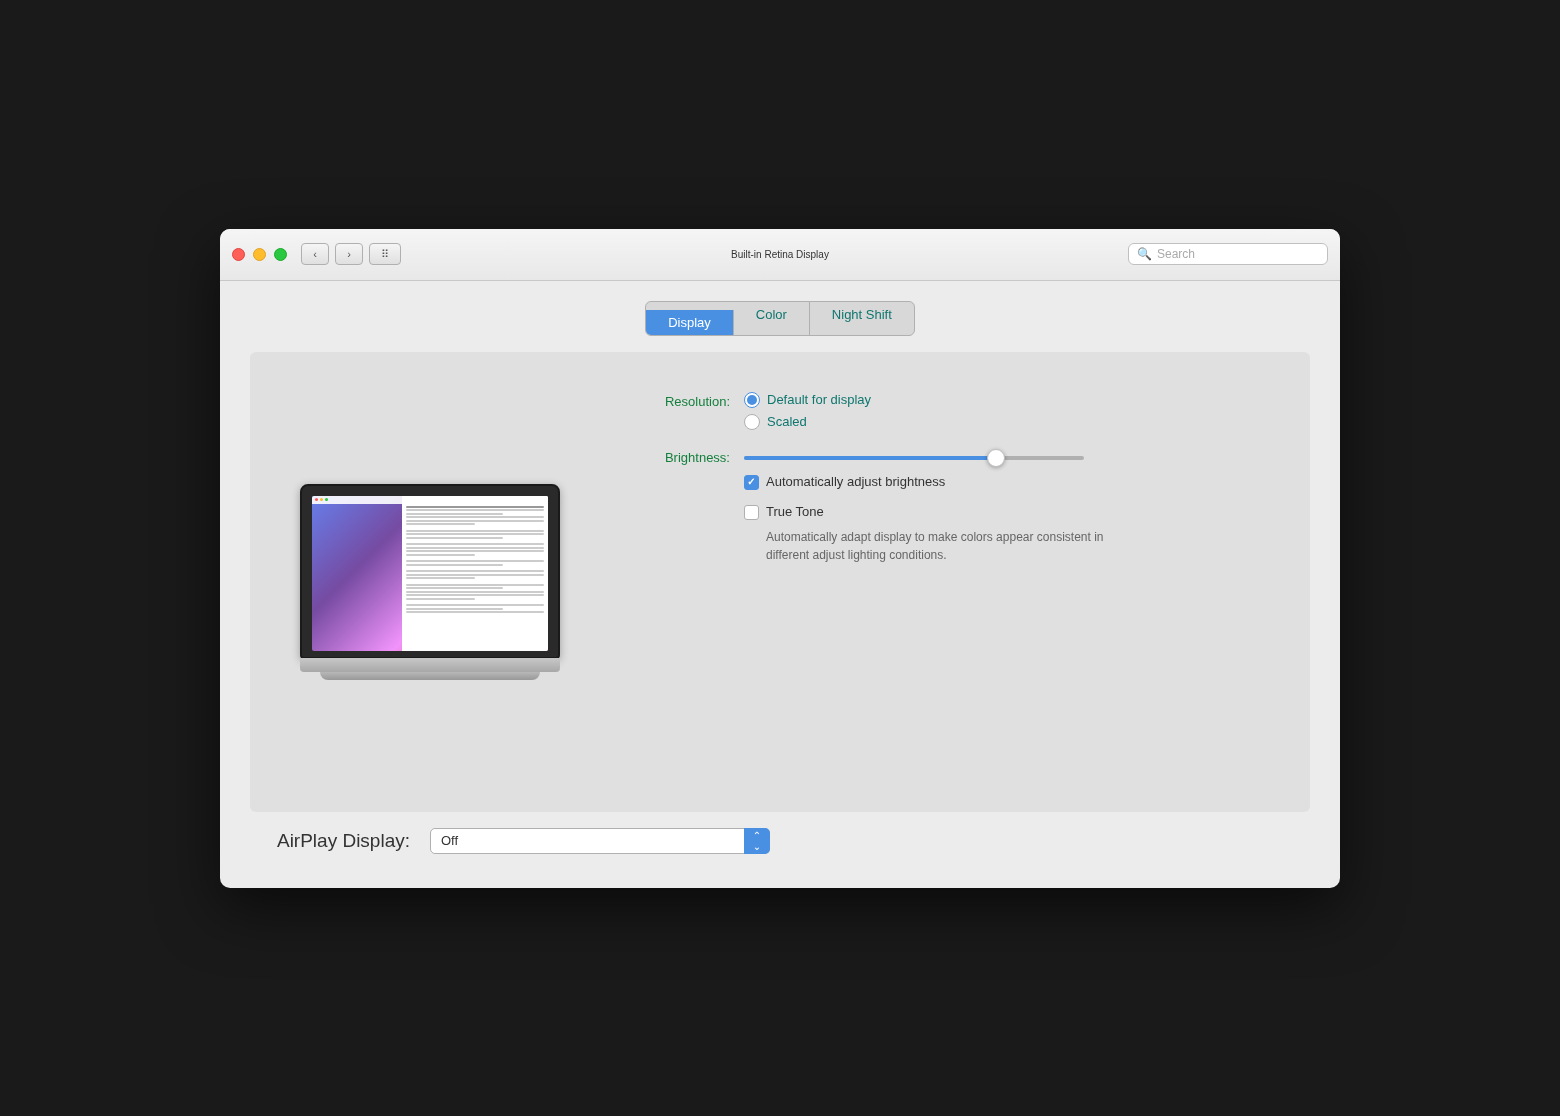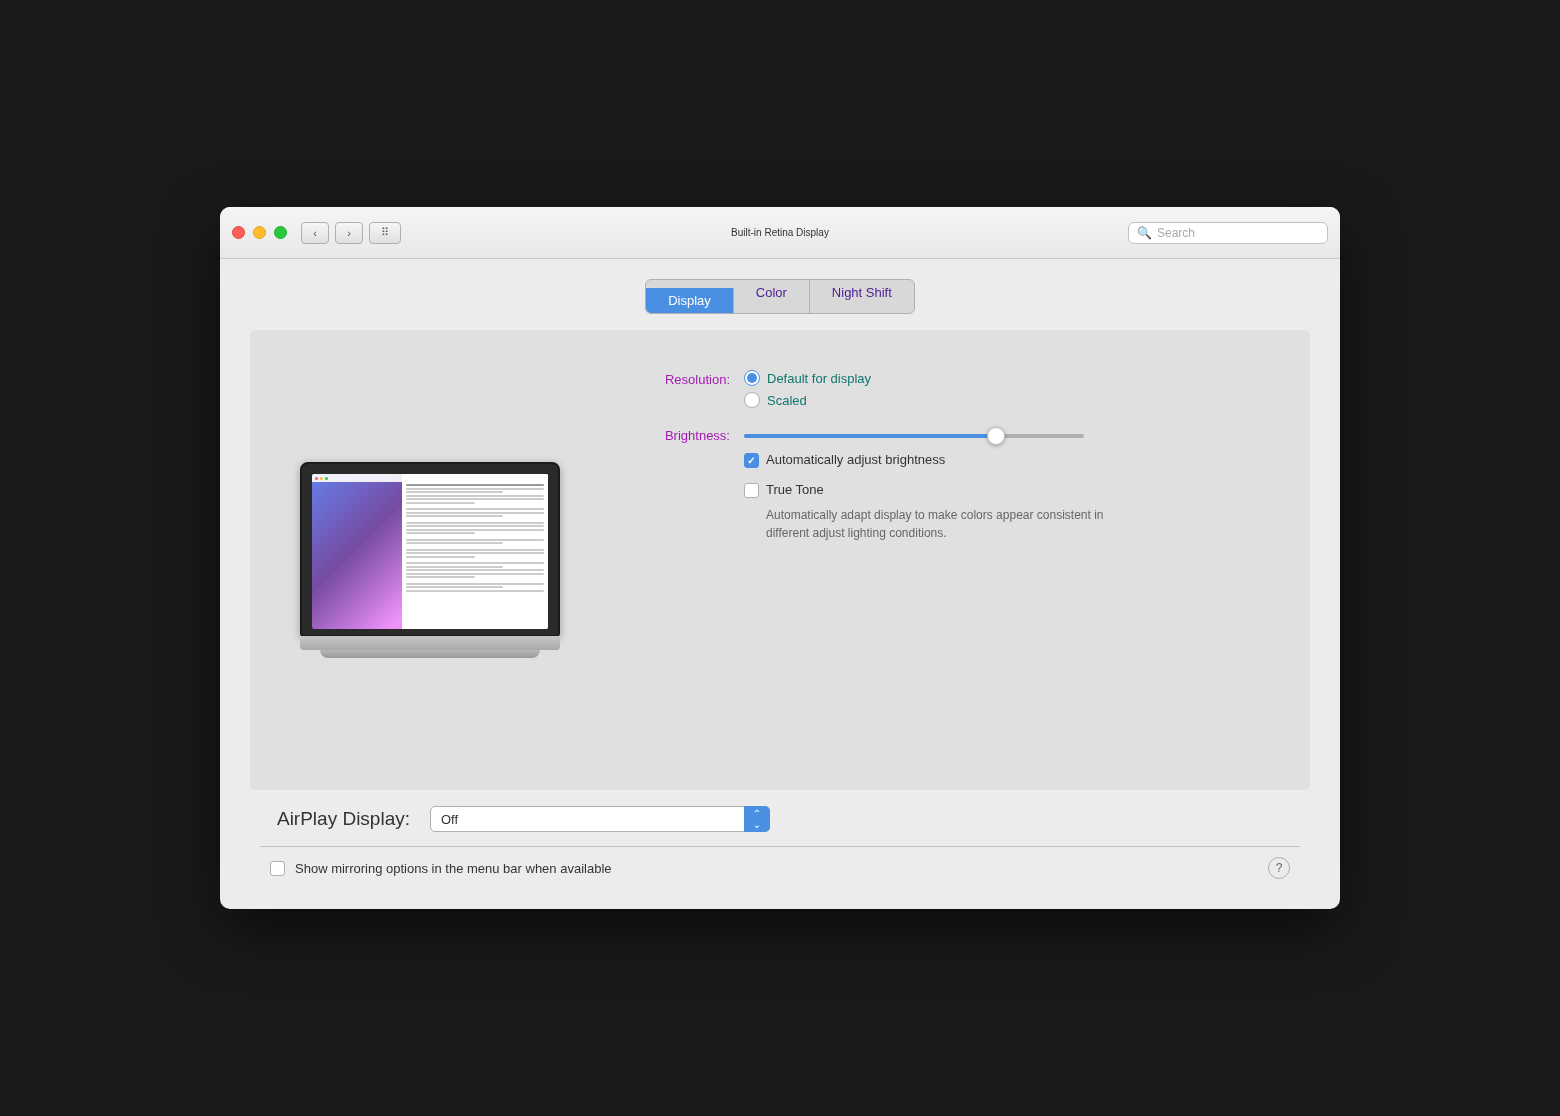--- a/index.html
+++ b/index.html
@@ -136,21 +136,21 @@
       border: 1px solid #b0b0b0;
       border-radius: 6px;
       overflow: hidden;
       background: #d8d8d8;
     }
 
     .tab {
       padding: 5px 22px;
       font-size: 13px;
       cursor: pointer;
-      color: #4c1d95;
+      color: #0f766e;
       border-right: 1px solid #b0b0b0;
     }
     .tab:last-child { border-right: none; }
 
     .tab.active {
       background: #4a90e2;
       color: white;
       font-weight: 500;
       margin-top: 8px;
     }
@@ -260,21 +260,21 @@
     }
 
     .setting-row {
       display: flex;
       align-items: flex-start;
       margin-bottom: 18px;
     }
 
     .setting-label {
       font-size: 13px;
-      color: #a21caf;
+      color: #15803d;
       font-weight: 500;
       text-align: right;
       min-width: 110px;
       margin-right: 14px;
       padding-top: 2px;
     }
 
     .setting-controls {
       display: flex;
       flex-direction: column;
@@ -644,21 +644,16 @@
         <div class="airplay-label">AirPlay Display:</div>
         <div class="select-container">
           <select class="airplay-select">
             <option>Off</option>
             <option>On</option>
           </select>
           <div class="select-arrow">⌃<br>⌄</div>
         </div>
       </div>
 
-      <div class="mirroring-row">
-        <div class="mirroring-checkbox"></div>
-        <span class="mirroring-label">Show mirroring options in the menu bar when available</span>
-        <div class="help-btn">?</div>
-      </div>
     </div>
 
   </div>
 </div>
 
 </body></html>

